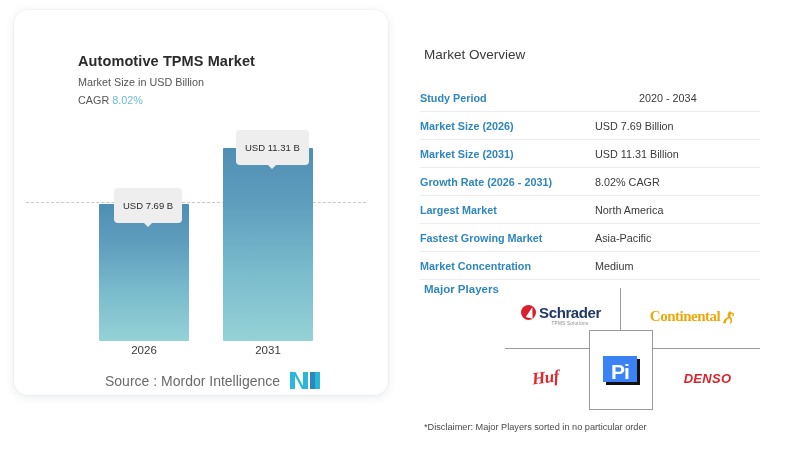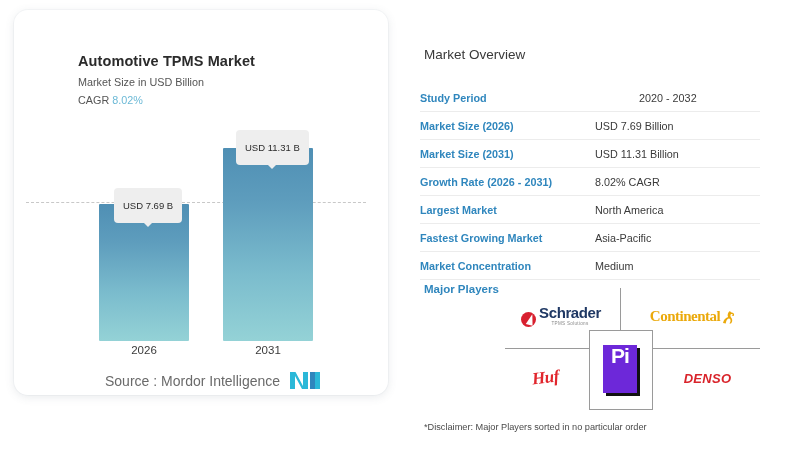--- a/index.html
+++ b/index.html
@@ -100,21 +100,21 @@
     background:#ffffff;border:1px solid #9a9a9a;
   }
   .cell{position:absolute;display:flex;align-items:center;justify-content:center;}
   .cell-tl{left:0;top:2px;width:112px;height:52px;}
   .cell-tr{left:120px;top:2px;width:135px;height:52px;}
   .cell-bl{left:0;top:64px;width:80px;height:52px;}
   .cell-br{left:150px;top:64px;width:105px;height:52px;}
   .cell-center{left:84px;top:44px;width:62px;height:74px;}
 
   
-  .schrader{display:flex;align-items:flex-end;}
+  .schrader{display:flex;align-items:flex-start;}
   .schrader .mark{
     width:15px;height:15px;border-radius:50%;
     background:#d8202f;position:relative;margin-right:3px;
   }
   .schrader .mark:after{
     content:"";position:absolute;left:6px;top:2px;
     width:0;height:0;border-left:4px solid transparent;
     border-right:3px solid transparent;border-bottom:11px solid #ffffff;
     transform:rotate(14deg);
   }
@@ -142,23 +142,23 @@
   }
 
   
   .denso{
     font-size:13px;font-style:italic;font-weight:bold;color:#d9242b;
     letter-spacing:.3px;
   }
 
   
   .pi{
-    width:34px;height:48px;background:#6d28d9;position:relative;
+    width:34px;height:26px;background:#3b82f6;position:relative;
     box-shadow:3px 3px 0 #111;
-    display:flex;align-items:flex-start;justify-content:center;
+    display:flex;align-items:flex-end;justify-content:center;
   }
   .pi .glyph{
     font-size:21px;font-weight:bold;color:#ffffff;line-height:1;
     font-family:"Liberation Sans", sans-serif;letter-spacing:-1px;
   }
 
   .disclaimer{
     position:absolute;left:424px;top:422px;
     font-size:9.2px;color:#4a4a4a;
   }
@@ -198,21 +198,21 @@
       <polygon points="20,0 25,0 25,17 20,17" fill="#2f86bd"></polygon>
       <polygon points="25,0 30,0 30,17 25,17" fill="#2bb8d8"></polygon>
     </svg>
   </div>
 
   <div class="overview-title">Market Overview</div>
 
   <div class="table">
     <div class="row">
       <div class="k">Study Period</div>
-      <div class="v">2020 - 2032</div>
+      <div class="v">2020 - 2034</div>
     </div>
     <div class="row">
       <div class="k">Market Size (2026)</div>
       <div class="v">USD 7.69 Billion</div>
     </div>
     <div class="row">
       <div class="k">Market Size (2031)</div>
       <div class="v">USD 11.31 Billion</div>
     </div>
     <div class="row">

